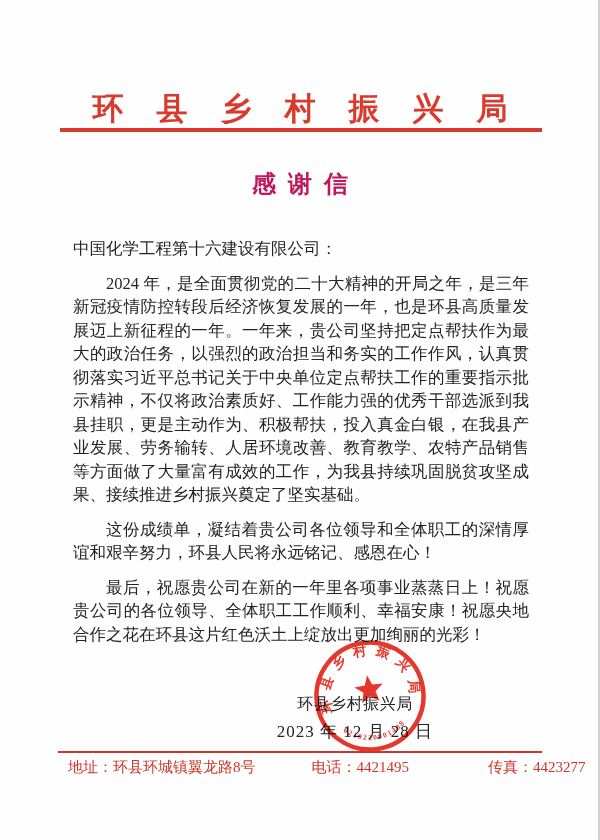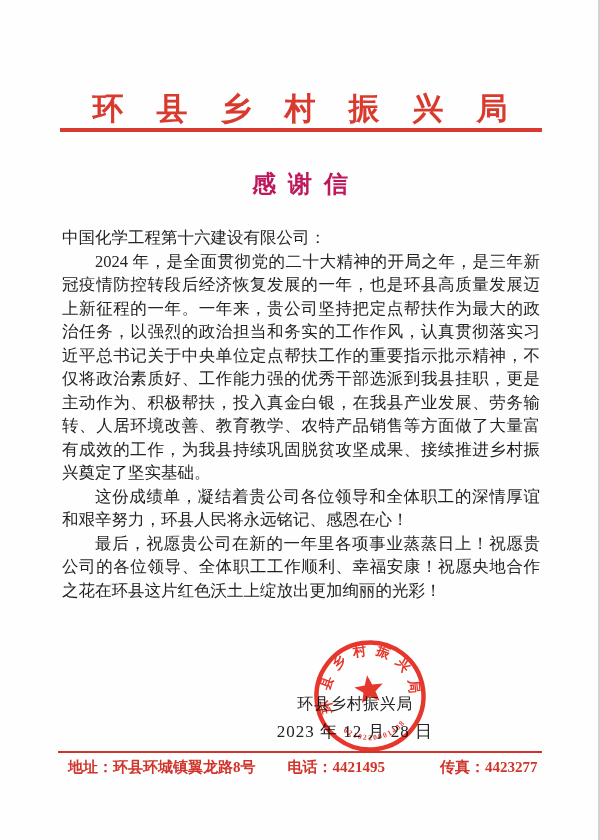--- a/index.html
+++ b/index.html
@@ -41,21 +41,21 @@
     color:#be185d;
     font-size:24px;font-weight:bold;
   }
   .letter-title .spaced{letter-spacing:12px;margin-right:-12px;}
   .letter-body{
     position:absolute;top:226px;left:62px;width:478px;
     font-size:16.5px;line-height:23.5px;
     color:var(--body-text,#232323);
     text-align:justify;
   }
-  .letter-body p{margin:0;}
+  .letter-body p{margin:11px;}
   .letter-body p.indent{text-indent:2em;}
   .signature{
     position:absolute;top:694px;right:167px;
     text-align:center;
     color:var(--body-text,#232323);
   }
   .signature .sig-name{font-size:16px;letter-spacing:.5px;}
   .signature .sig-date{font-size:17px;margin-top:5px;letter-spacing:1px;}
   .seal{
     position:absolute;left:307px;top:633px;
@@ -72,22 +72,23 @@
   }
   .footer-rule{
     height:1px;
     border-top:1.5px solid var(--footer-red,#d0342a);
     border-bottom:1.5px solid var(--footer-red,#d0342a);
     margin-bottom:5px;
   }
   .footer-row{
     display:flex;align-items:flex-start;
     padding-left:10px;
-    font-size:15px;font-weight:bold;
+    font-size:15px;font-weight:normal;
     white-space:nowrap;
+    gap:24px;
   }
   .footer-item{display:inline-block;}
   .footer-item.phone{margin-left:32px;}
   .footer-item.fax{margin-left:55px;}
 </style>
 </head>
 <body>
 
 <div class="page">
 

